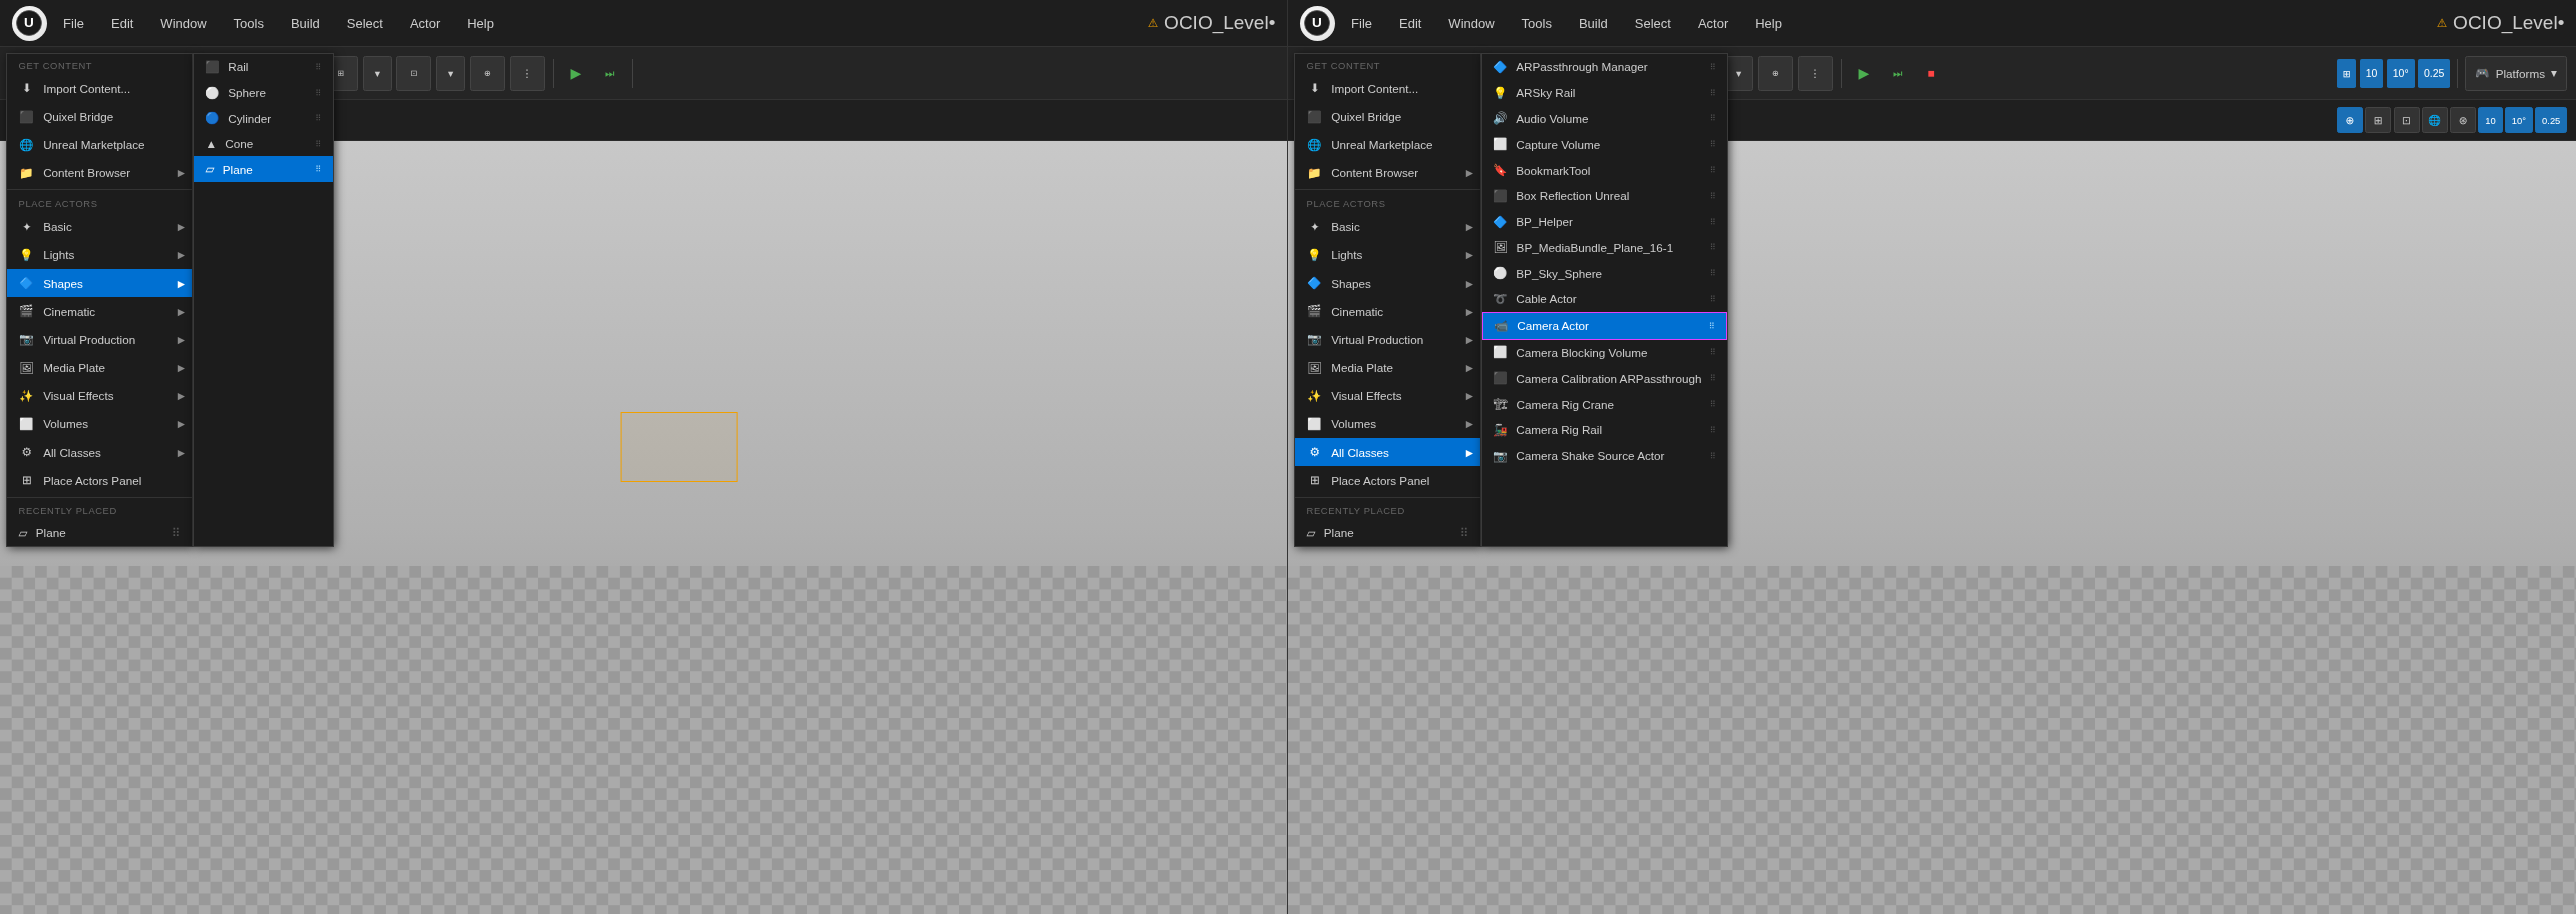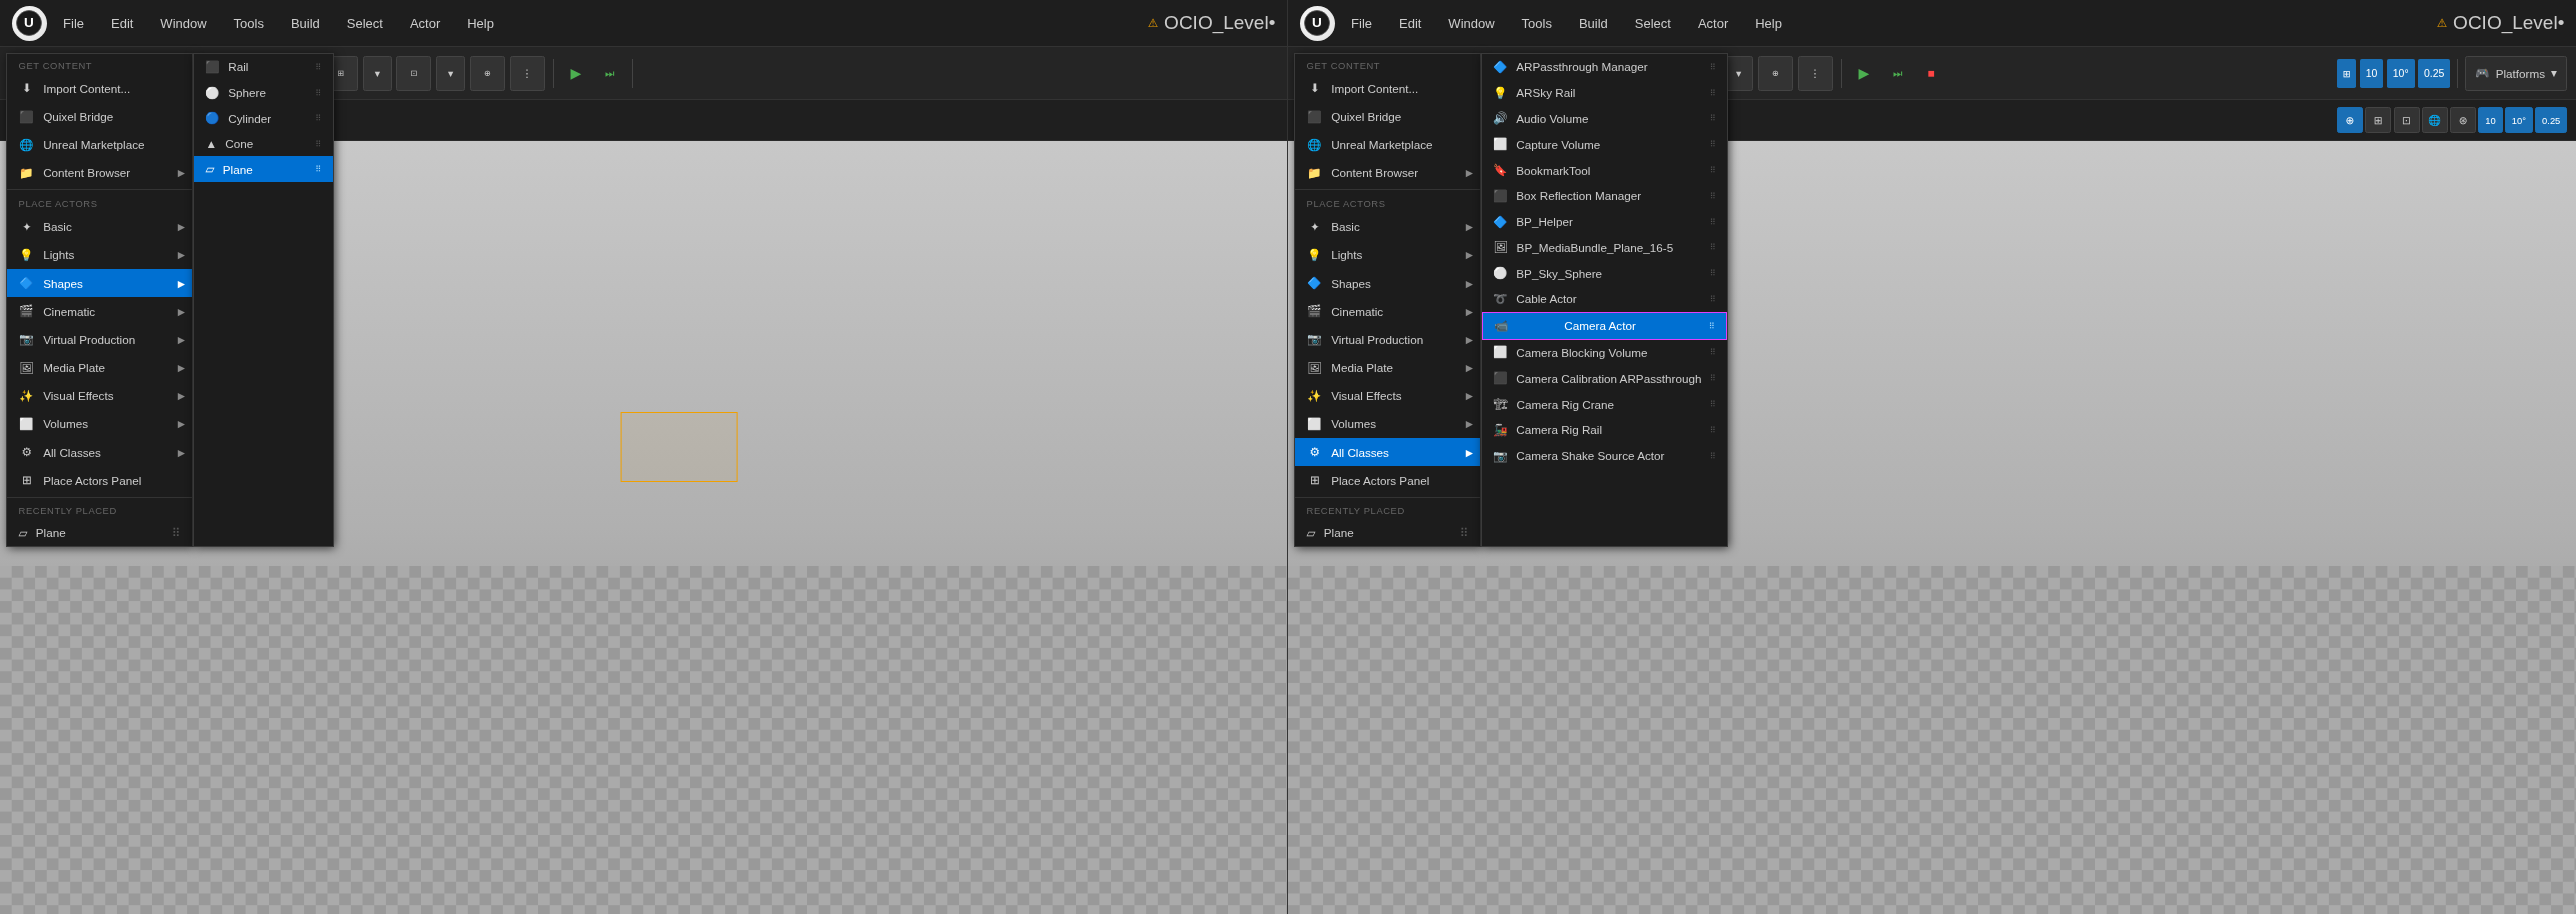--- a/index.html
+++ b/index.html
@@ -744,46 +744,46 @@
         <span>Capture Volume</span>
         <span class="drag-handle">⠿</span>
       </div>
       <div class="submenu-item">
         <span>🔖</span>
         <span>BookmarkTool</span>
         <span class="drag-handle">⠿</span>
       </div>
       <div class="submenu-item">
         <span>⬛</span>
-        <span>Box Reflection Manager</span>
+        <span>Box Reflection Unreal</span>
         <span class="drag-handle">⠿</span>
       </div>
       <div class="submenu-item">
         <span>🔷</span>
         <span>BP_Helper</span>
         <span class="drag-handle">⠿</span>
       </div>
       <div class="submenu-item">
         <span>🖼</span>
-        <span>BP_MediaBundle_Plane_16-5</span>
+        <span>BP_MediaBundle_Plane_16-1</span>
         <span class="drag-handle">⠿</span>
       </div>
       <div class="submenu-item">
         <span>⚪</span>
         <span>BP_Sky_Sphere</span>
         <span class="drag-handle">⠿</span>
       </div>
       <div class="submenu-item">
         <span>➰</span>
         <span>Cable Actor</span>
         <span class="drag-handle">⠿</span>
       </div>
       <div class="submenu-item active" style="background:#0070d2; color:#fff; border: 1.8px solid #e040fb;">
         <span>📹</span>
-        <span style="color:#fff;margin-left:47px;">Camera Actor</span>
+        <span style="color:#fff;">Camera Actor</span>
         <span class="drag-handle" style="color:#adf;">⠿</span>
       </div>
       <div class="submenu-item">
         <span>⬜</span>
         <span>Camera Blocking Volume</span>
         <span class="drag-handle">⠿</span>
       </div>
       <div class="submenu-item">
         <span>⬛</span>
         <span>Camera Calibration ARPassthrough</span>

